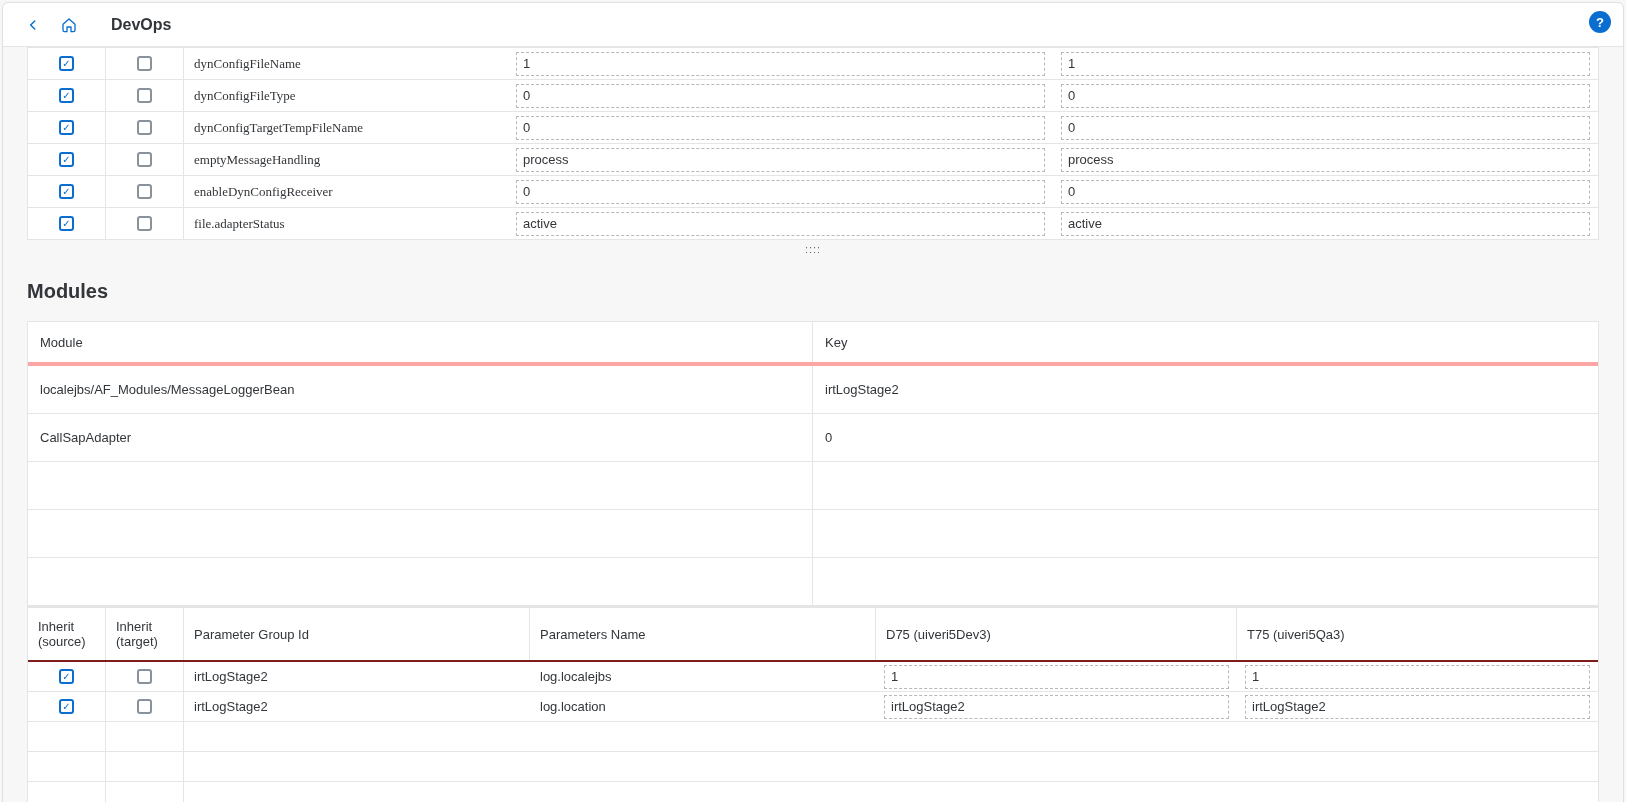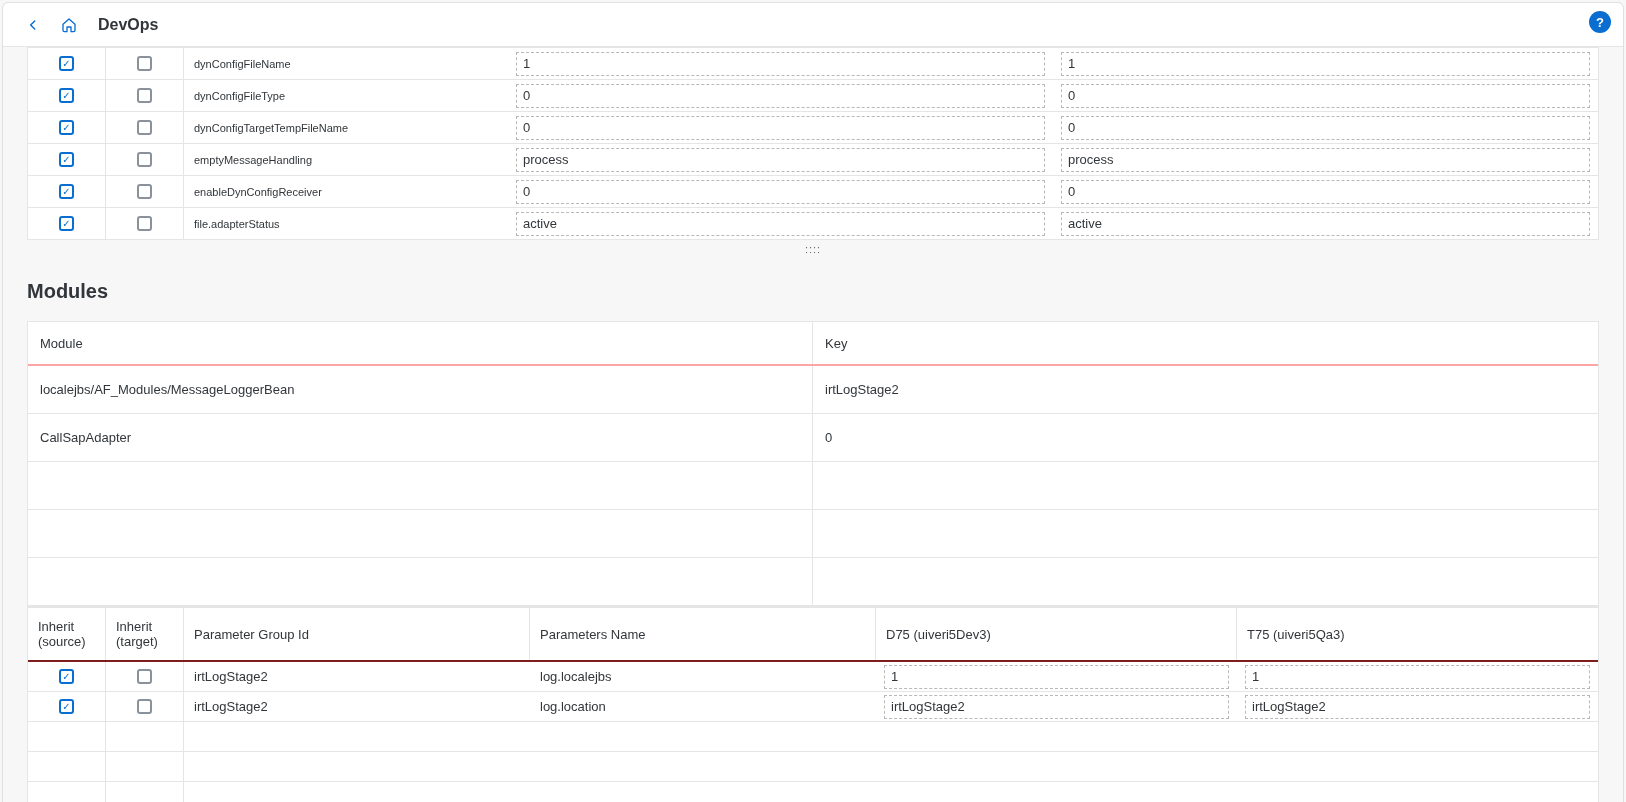--- a/index.html
+++ b/index.html
@@ -38,21 +38,21 @@
     justify-content: center;
     width: 28px;
     height: 28px;
     color: var(--brand);
     cursor: pointer;
     margin-right: 8px;
   }
   .shell-bar .title {
     font-size: 16px;
     font-weight: 700;
-    margin-left: 7px;
+    margin-left: 20px;
   }
   .shell-bar .help {
     position: absolute;
     right: 12px;
     top: 8px;
     width: 22px;
     height: 22px;
     border-radius: 50%;
     background: var(--brand);
     color: #fff;
@@ -107,21 +107,22 @@
     line-height: 1;
     cursor: pointer;
     background: var(--bg-white);
   }
   .chk.unchecked {
     border-color: #89919a;
     color: transparent;
   }
   .name-cell {
     padding: 0 10px;
-    font-size: 11px;
+    font-size: 13px;
+    font-family: Liberation Serif, serif;
   }
   .dashed {
     margin: 0 8px;
     height: 24px;
     border: 1px dashed var(--border-dashed);
     padding: 3px 6px 0 6px;
     font-size: 13px;
   }
   
   .resize-handle {
@@ -147,21 +148,21 @@
   }
   .mod-head, .mod-row {
     display: grid;
     grid-template-columns: 1fr 1fr;
     align-items: center;
   }
   .mod-head {
     height: 44px;
     font-size: 13px;
     color: var(--text-dark);
-    border-bottom: 2px solid #fca5a5;
+    border-bottom: 4px solid #fca5a5;
   }
   .mod-head > div, .mod-row > div {
     padding: 0 12px;
   }
   .mod-head > div:first-child, .mod-row > div:first-child {
     border-right: 1px solid var(--border-light);
     height: 100%;
     display: flex;
     align-items: center;
   }

